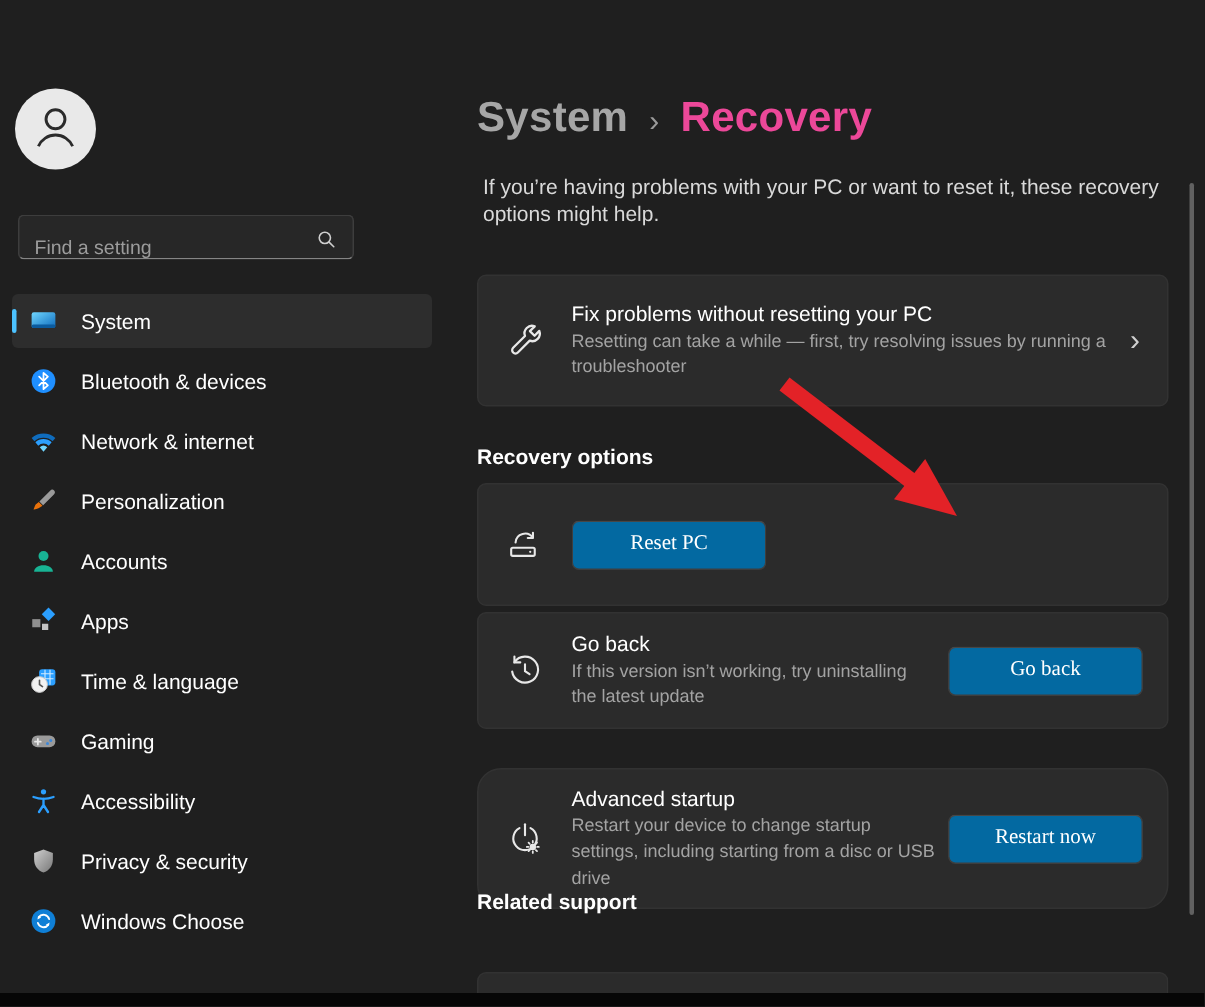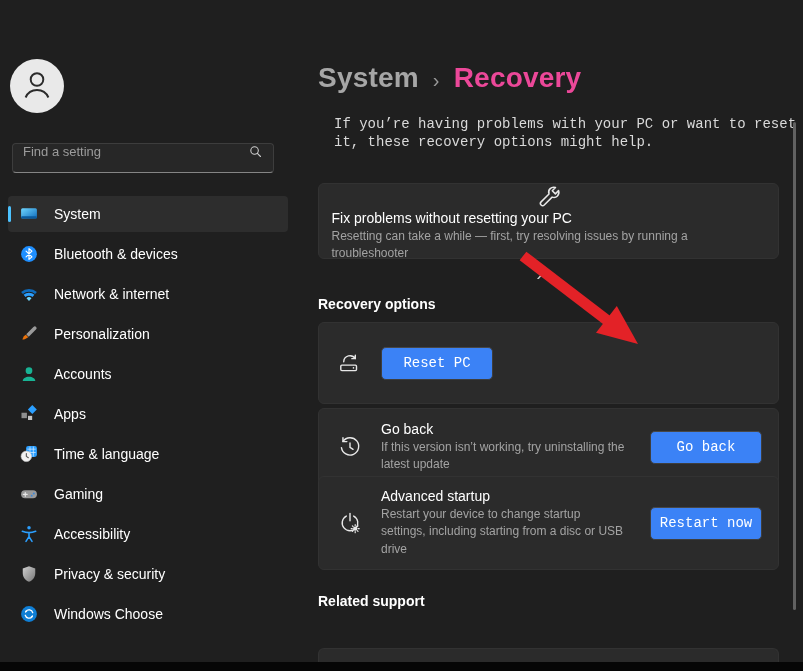--- a/index.html
+++ b/index.html
@@ -17,58 +17,58 @@
   .tb-title { position:absolute; left:48px; top:18px; font-size:12px; color:#ffffff; }
   .win-controls { position:absolute; right:0; top:0; display:flex; }
   .win-btn { width:46px; height:33px; display:flex; align-items:center; justify-content:center; cursor:pointer; }
   .min-glyph { width:10px; height:1px; background:#e8e8e8; }
   .max-glyph { width:9px; height:9px; border:1px solid #e8e8e8; border-radius:2px; }
 
   
   .sidebar { position:absolute; left:0; top:44px; width:300px; bottom:9px; }
   .avatar { position:absolute; left:10px; top:15px; width:54px; height:54px; border-radius:50%;
     background:#e9e9e9; display:flex; align-items:center; justify-content:center; cursor:pointer; }
-  .search-box { position:absolute; left:12px; top:99px; width:262px; height:30px;
+  .search-box { position:absolute; left:12px; top:99px; width:224px; height:30px;
     background:#272727; border:1px solid #3d3d3d; border-bottom:1px solid #858585;
-    border-radius:4px; display:flex; align-items:flex-start; padding:0 10px; }
+    border-radius:4px; display:flex; align-items:flex-end; padding:0 10px; }
   .search-box input { flex:1; background:transparent; border:none; outline:none;
     color:#e6e6e6; font-size:13px; font-family:inherit; }
   .search-box input::placeholder { color:#9c9c9c; }
   .nav { position:absolute; left:8px; top:152px; right:12px; }
   .side-item { position:relative; height:36px; margin-bottom:4px; border-radius:4px;
     display:flex; align-items:center; cursor:pointer; }
   .side-item.selected { background:#2d2d2d; }
   .side-item .pill { position:absolute; left:0; top:10px; width:3px; height:16px;
     border-radius:2px; }
   .side-item .s-icon { position:absolute; left:11px; top:8px; width:20px; height:20px; }
   .side-item .s-label { position:absolute; left:46px; font-size:14px; color:#ffffff; white-space:nowrap; }
 
   
   .main { position:absolute; left:318px; top:44px; right:0; bottom:9px; }
   .breadcrumb { position:absolute; left:0; top:18px; display:flex; align-items:baseline; gap:14px;
     font-size:28px; font-weight:600; letter-spacing:.2px; }
   .crumb-parent { color:#a6a6a6; cursor:pointer; }
   .crumb-sep { color:#9a9a9a; font-size:20px; font-weight:400; }
   .crumb-current { color:#ec4899; }
-  .intro { position:absolute; left:16px; top:71px; width:470px; font-size:14px;
-    line-height:1.3; color:#d9d9d9;font-family:Liberation Mono, monospace; }
+  .intro { position:absolute; left:4px; top:71px; width:470px; font-size:14px;
+    line-height:1.3; color:#d9d9d9; }
 
   .card { position:absolute; left:0; width:461px; background:#2b2b2b;
     border:1px solid #323232; border-radius:6px; display:flex; align-items:center; }
   .card .c-icon { width:62px; display:flex; justify-content:center; flex-shrink:0; }
   .card .c-text { flex:1; padding-right:8px; }
   .card .c-title { font-size:14px; color:#ffffff; margin-bottom:2px; }
   .card .c-desc { font-size:12px; color:#a3a3a3; line-height:1.45; max-width:246px; }
   .card .c-desc.wide { max-width:426px; }
   .card .chev { margin-right:18px; color:#cfcfcf; font-size:20px; line-height:1; }
-  .card .c-btn { margin-right:16px; width:112px; height:33px; flex-shrink:0;
-    background:#3b82f6; border:1px solid #3e3e3e; border-top-color:#474747;
-    border-radius:5px; color:#ffffff; font-size:14px; font-family:Liberation Mono, monospace; cursor:pointer; }
-
-  #fix-card { top:139px; height:76px; cursor:pointer;flex-direction:column; }
+  .card .c-btn { margin-right:16px; width:130px; height:33px; flex-shrink:0;
+    background:#0369a1; border:1px solid #3e3e3e; border-top-color:#474747;
+    border-radius:5px; color:#ffffff; font-size:14px; font-family:Liberation Serif, serif; cursor:pointer; }
+
+  #fix-card { top:139px; height:88px; cursor:pointer; }
   .section-head { position:absolute; left:0; font-size:14px; font-weight:700; color:#ffffff; }
   #recovery-head { top:252px; }
   #related-head { top:549px; }
   #card-partial { top:604px; height:14px; border-bottom:none; border-radius:6px 6px 0 0; }
 
   
 
   .scrollbar { position:absolute; right:7px; top:122px; width:3px; height:488px;
     background:#616161; border-radius:2px; cursor:pointer; }
 
@@ -242,21 +242,21 @@
               <path d="M5.5 3.4v3.6h3.6"></path>
               <path d="M12 8.2v4.2l2.8 1.8"></path>
             </svg>
           </div>
           <div class="c-text">
             <div class="c-title">Go back</div>
             <div class="c-desc">If this version isn’t working, try uninstalling the latest update</div>
           </div>
           <button class="c-btn">Go back</button>
         </div>
-        <div class="card" style="top: 432px; height: 94px;">
+        <div class="card" style="top: 468px; height: 94px; border-radius: 16px;">
           <div class="c-icon">
             <svg viewBox="0 0 24 24" width="26" height="26" fill="none" stroke="#e8e8e8" stroke-width="1.3" stroke-linecap="round">
               <path d="M8.6 5.6a7.2 7.2 0 1 0 6.8 0"></path>
               <path d="M12 3.2V10"></path>
               <circle cx="16.8" cy="17.2" r="2" fill="#e8e8e8" stroke="none"></circle>
               <path d="M16.8 14.5v-1M16.8 19.9v1M19.5 17.2h1M14.1 17.2h-1M18.7 15.3l.7-.7M14.9 19.1l-.7.7M18.7 19.1l.7.7M14.9 15.3l-.7-.7" stroke-width="1.1"></path>
             </svg>
           </div>
           <div class="c-text">
             <div class="c-title">Advanced startup</div>

